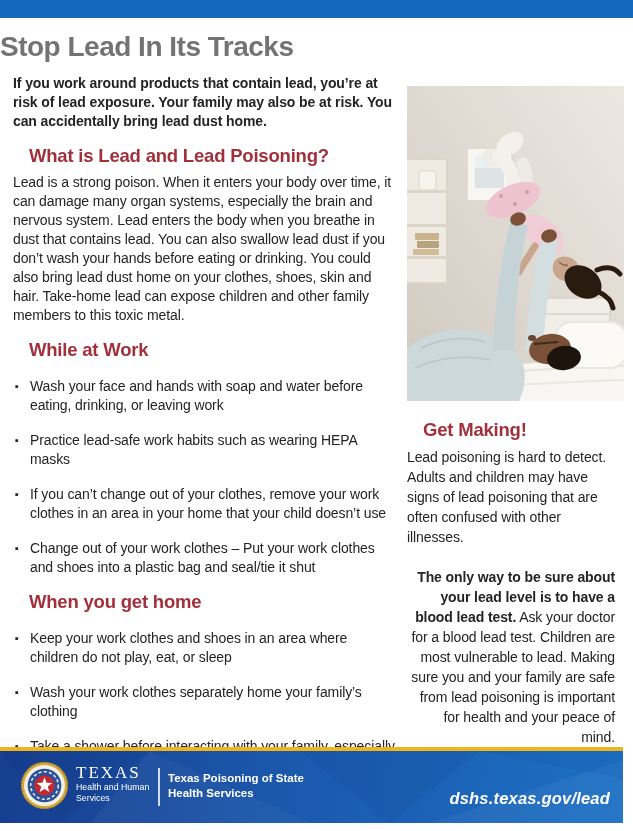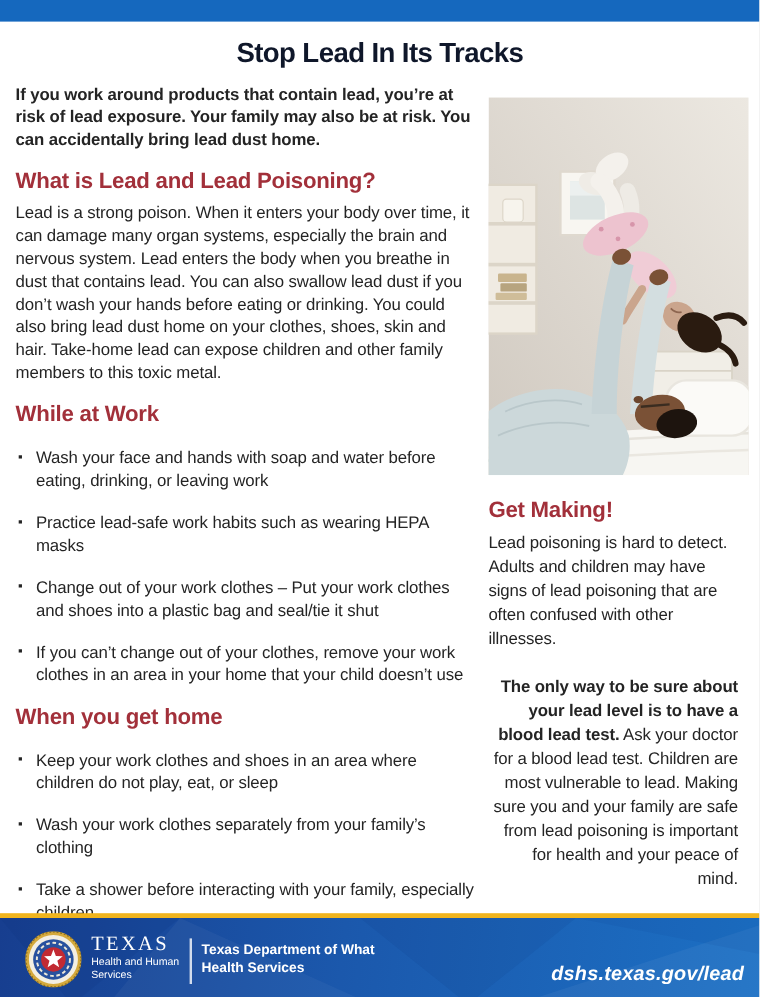--- a/index.html
+++ b/index.html
@@ -8,40 +8,39 @@
     position: relative;
     width: 633px; height: 831px;
     margin: 0 auto;
     background: #ffffff;
     font-family: "Liberation Sans", sans-serif;
     color: #242424;
     overflow: hidden;
   }
   .topbar { height: 18px; background: #1568BE; }
   .page-title {
-    text-align: center;
-    color: #0f172a;
-    font-size: 23px;
+    color: #737373;
+    font-size: 28px;
     font-weight: bold;
     letter-spacing: -0.5px;
     margin: 13px 0 9px 0;
   }
   .cols { display: flex; padding: 0 13px; gap: 12px; }
   .left-col { width: 382px; flex-shrink: 0; }
   .right-col { width: 217px; flex-shrink: 0; }
 
   .body-text {
     font-size: 14px; line-height: 19px; letter-spacing: -0.1px;
   }
   .intro { margin-top: 2px; font-weight: bold; }
   .red-heading {
     color: #A2303A;
     font-size: 18.5px;
     font-weight: bold;
-    margin: 14px 0 6px 0;
+    margin: 14px 0 6px 16px;
     letter-spacing: -0.2px;
   }
   ul.bullets { list-style: none; margin: 3px 0 0 0; padding-left: 17px; }
   ul.bullets li {
     position: relative;
     font-size: 14px; line-height: 19px; letter-spacing: -0.1px;
     margin-bottom: 3px;
     margin-top: 16px;
   }
   ul.bullets li::before {
@@ -53,21 +52,21 @@
   .photo-frame {
     width: 217px; height: 315px;
     margin-top: 14px;
     overflow: hidden;
   }
   .right-col .red-heading { margin-top: 18px; }
   .right-col p { width: 208px; font-size: 14px; line-height: 20px; letter-spacing: -0.1px; }
   .p-spacer { margin-top: 20px; text-align: right; }
   .bold-run { font-weight: bold; }
 
-  .footer { position: absolute; left: 0; right: 0; bottom: 0; height: 70px; }
+  .footer { position: absolute; left: 0; right: 10px; bottom: 0; height: 84px; }
   .footer-gold { height: 4px; background: #F0B41D; }
   .footer-blue {
     position: relative; height: 72px; color: #ffffff;
     background: linear-gradient(96deg, #173E8F 0%, #1B58AC 45%, #1C70C4 100%);
     overflow: hidden;
   }
   .footer-pattern { position: absolute; inset: 0; }
   .seal { position: absolute; left: 21px; top: 11px; width: 47px; height: 47px; }
   .logo-text { position: absolute; left: 76px; top: 13px; }
   .texas-wordmark {
@@ -102,28 +101,28 @@
     <div class="left-col">
       <p class="body-text intro">If you work around products that contain lead, you’re at risk of lead exposure. Your family may also be at risk. You can accidentally bring lead dust home.</p>
 
       <h2 class="red-heading">What is Lead and Lead Poisoning?</h2>
       <p class="body-text">Lead is a strong poison. When it enters your body over time, it can damage many organ systems, especially the brain and nervous system. Lead enters the body when you breathe in dust that contains lead. You can also swallow lead dust if you don’t wash your hands before eating or drinking. You could also bring lead dust home on your clothes, shoes, skin and hair. Take-home lead can expose children and other family members to this toxic metal.</p>
 
       <h2 class="red-heading">While at Work</h2>
       <ul class="bullets">
         <li>Wash your face and hands with soap and water before eating, drinking, or leaving work</li>
         <li>Practice lead-safe work habits such as wearing HEPA masks</li>
+        <li>If you can’t change out of your clothes, remove your work clothes in an area in your home that your child doesn’t use</li>
         <li>Change out of your work clothes – Put your work clothes and shoes into a plastic bag and seal/tie it shut</li>
-        <li>If you can’t change out of your clothes, remove your work clothes in an area in your home that your child doesn’t use</li>
       </ul>
 
       <h2 class="red-heading">When you get home</h2>
       <ul class="bullets">
         <li>Keep your work clothes and shoes in an area where children do not play, eat, or sleep</li>
-        <li>Wash your work clothes separately from your family’s clothing</li>
+        <li>Wash your work clothes separately home your family’s clothing</li>
         <li>Take a shower before interacting with your family, especially children</li>
         <li>Regularly clean your home using lead-safe methods</li>
       </ul>
     </div>
 
     <div class="right-col">
 
       <div class="photo-frame" role="img" aria-label="Father lying on a bed lifting a toddler girl overhead">
         
         <svg width="217" height="315" viewBox="0 0 217 315" xmlns="http://www.w3.org/2000/svg">
@@ -235,21 +234,21 @@
 
       <div class="logo-text">
         <div class="texas-wordmark">TEXAS</div>
         <div class="hhs-line">Health and Human</div>
         <div class="hhs-line">Services</div>
       </div>
 
       <div class="logo-divider"></div>
 
       <div class="agency">
-        <div>Texas Department of What</div>
+        <div>Texas Poisoning of State</div>
         <div>Health Services</div>
       </div>
 
       <a class="footer-url" href="#">dshs.texas.gov/lead</a>
     </div>
   </div>
 
 </div>
 
 </body></html>

